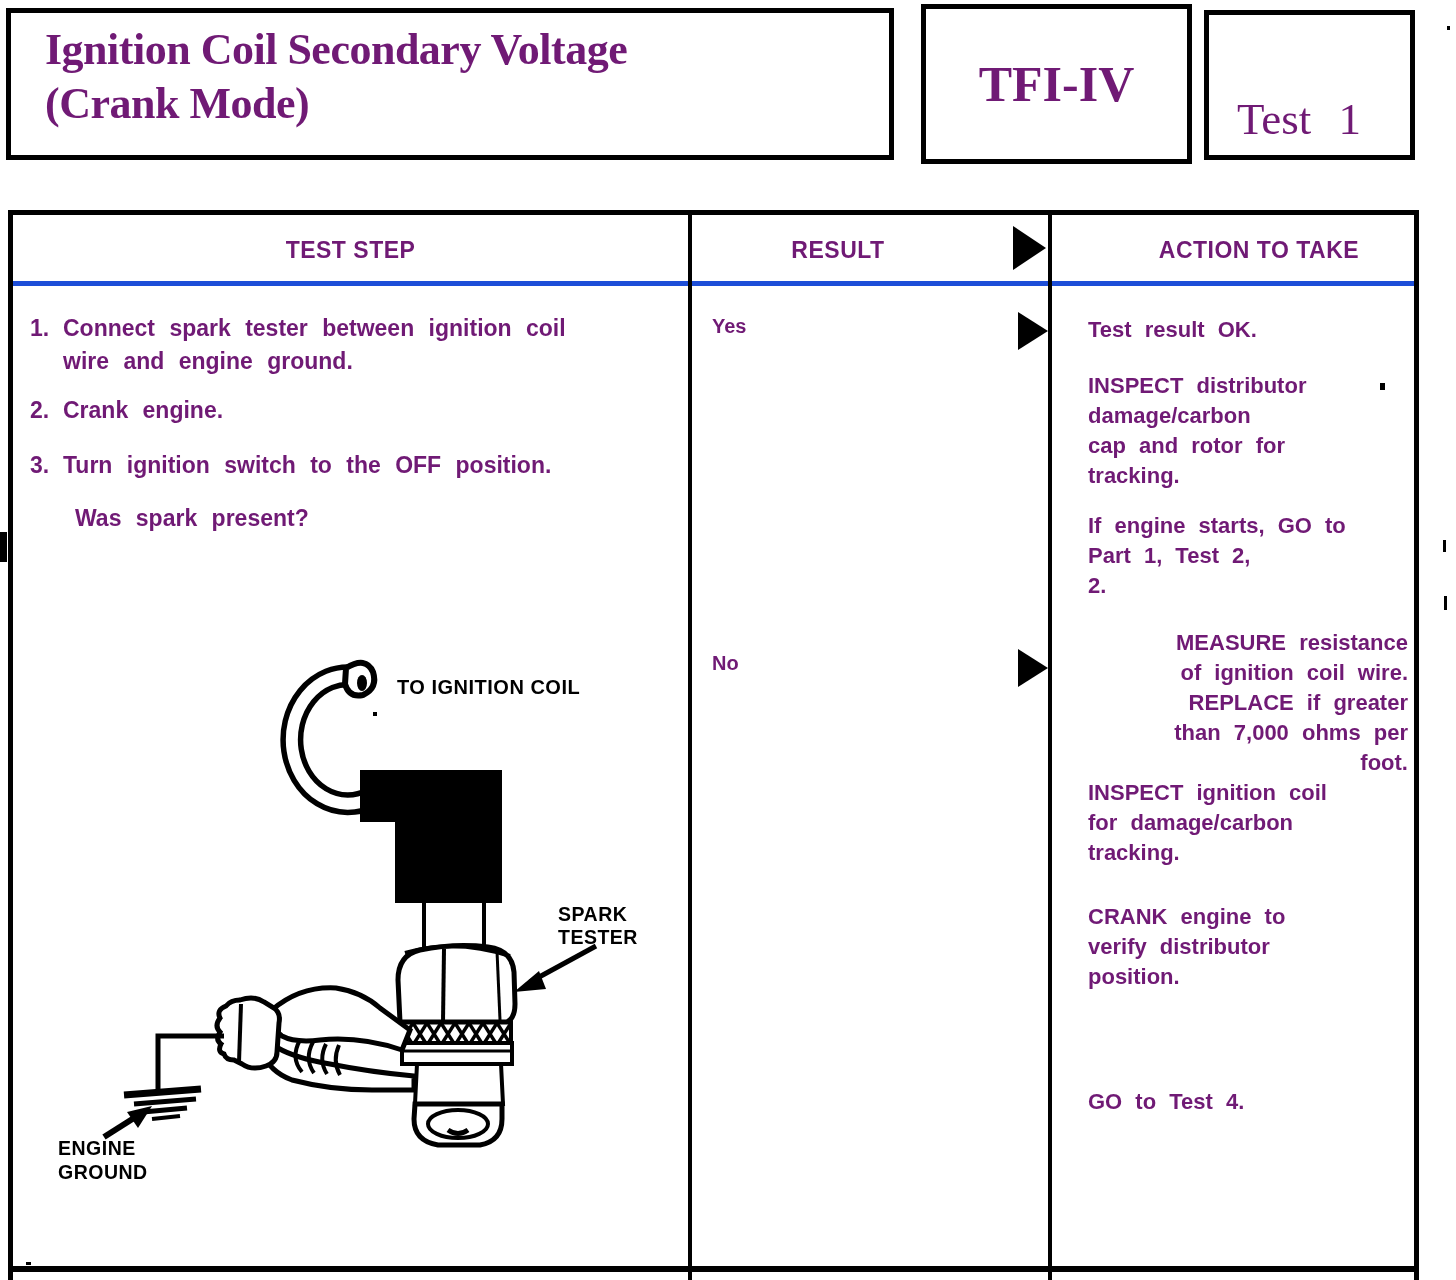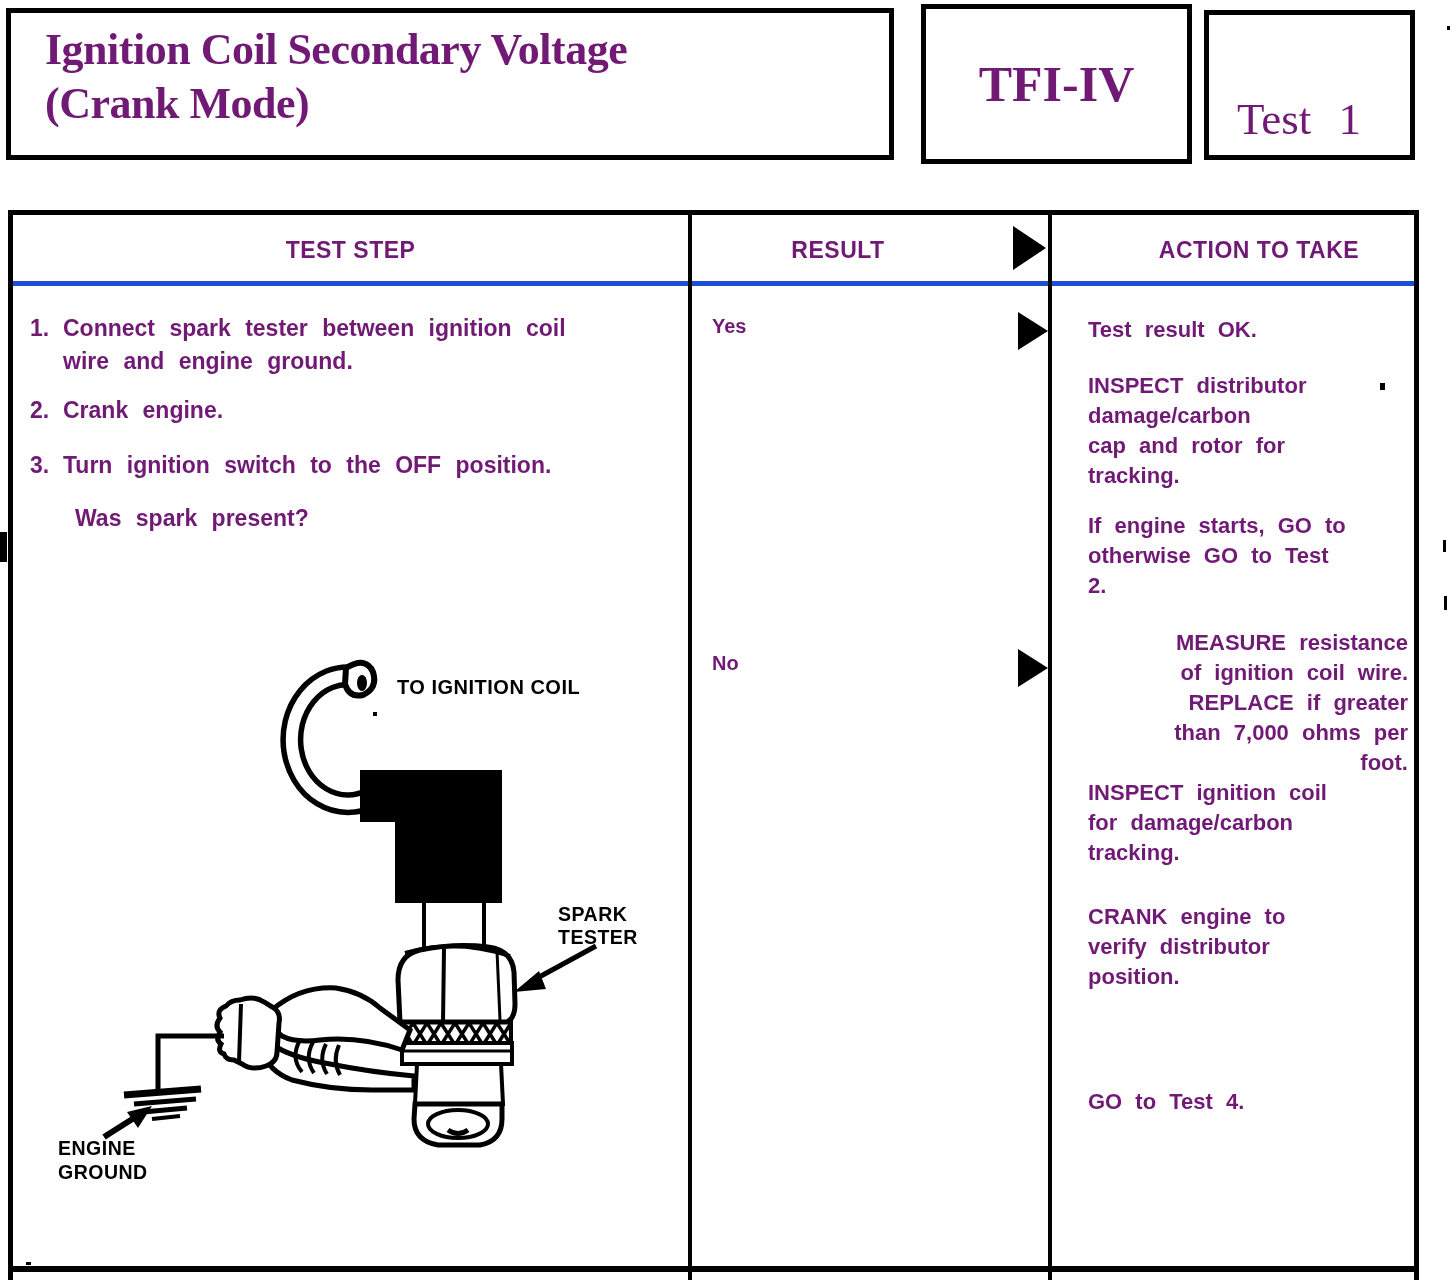--- a/index.html
+++ b/index.html
@@ -119,21 +119,21 @@
         <span class="aline">Test result OK.</span>
       </p>
       <p class="para mb20">
         <span class="aline">INSPECT distributor</span>
         <span class="aline">damage/carbon</span>
         <span class="aline">cap and rotor for</span>
         <span class="aline">tracking.</span>
       </p>
       <p class="para mb27">
         <span class="aline">If engine starts, GO to</span>
-        <span class="aline">otherwise GO to Test</span>
+        <span class="aline">Part 1, Test 2,</span>
         <span class="aline">2.</span>
       </p>
       <p class="para mb43">
         <span class="aline">MEASURE resistance</span>
         <span class="aline">of ignition coil wire.</span>
         <span class="aline">REPLACE if greater</span>
         <span class="aline">than 7,000 ohms per</span>
         <span class="aline">foot.</span>
       </p>
       <p class="para mb34">

